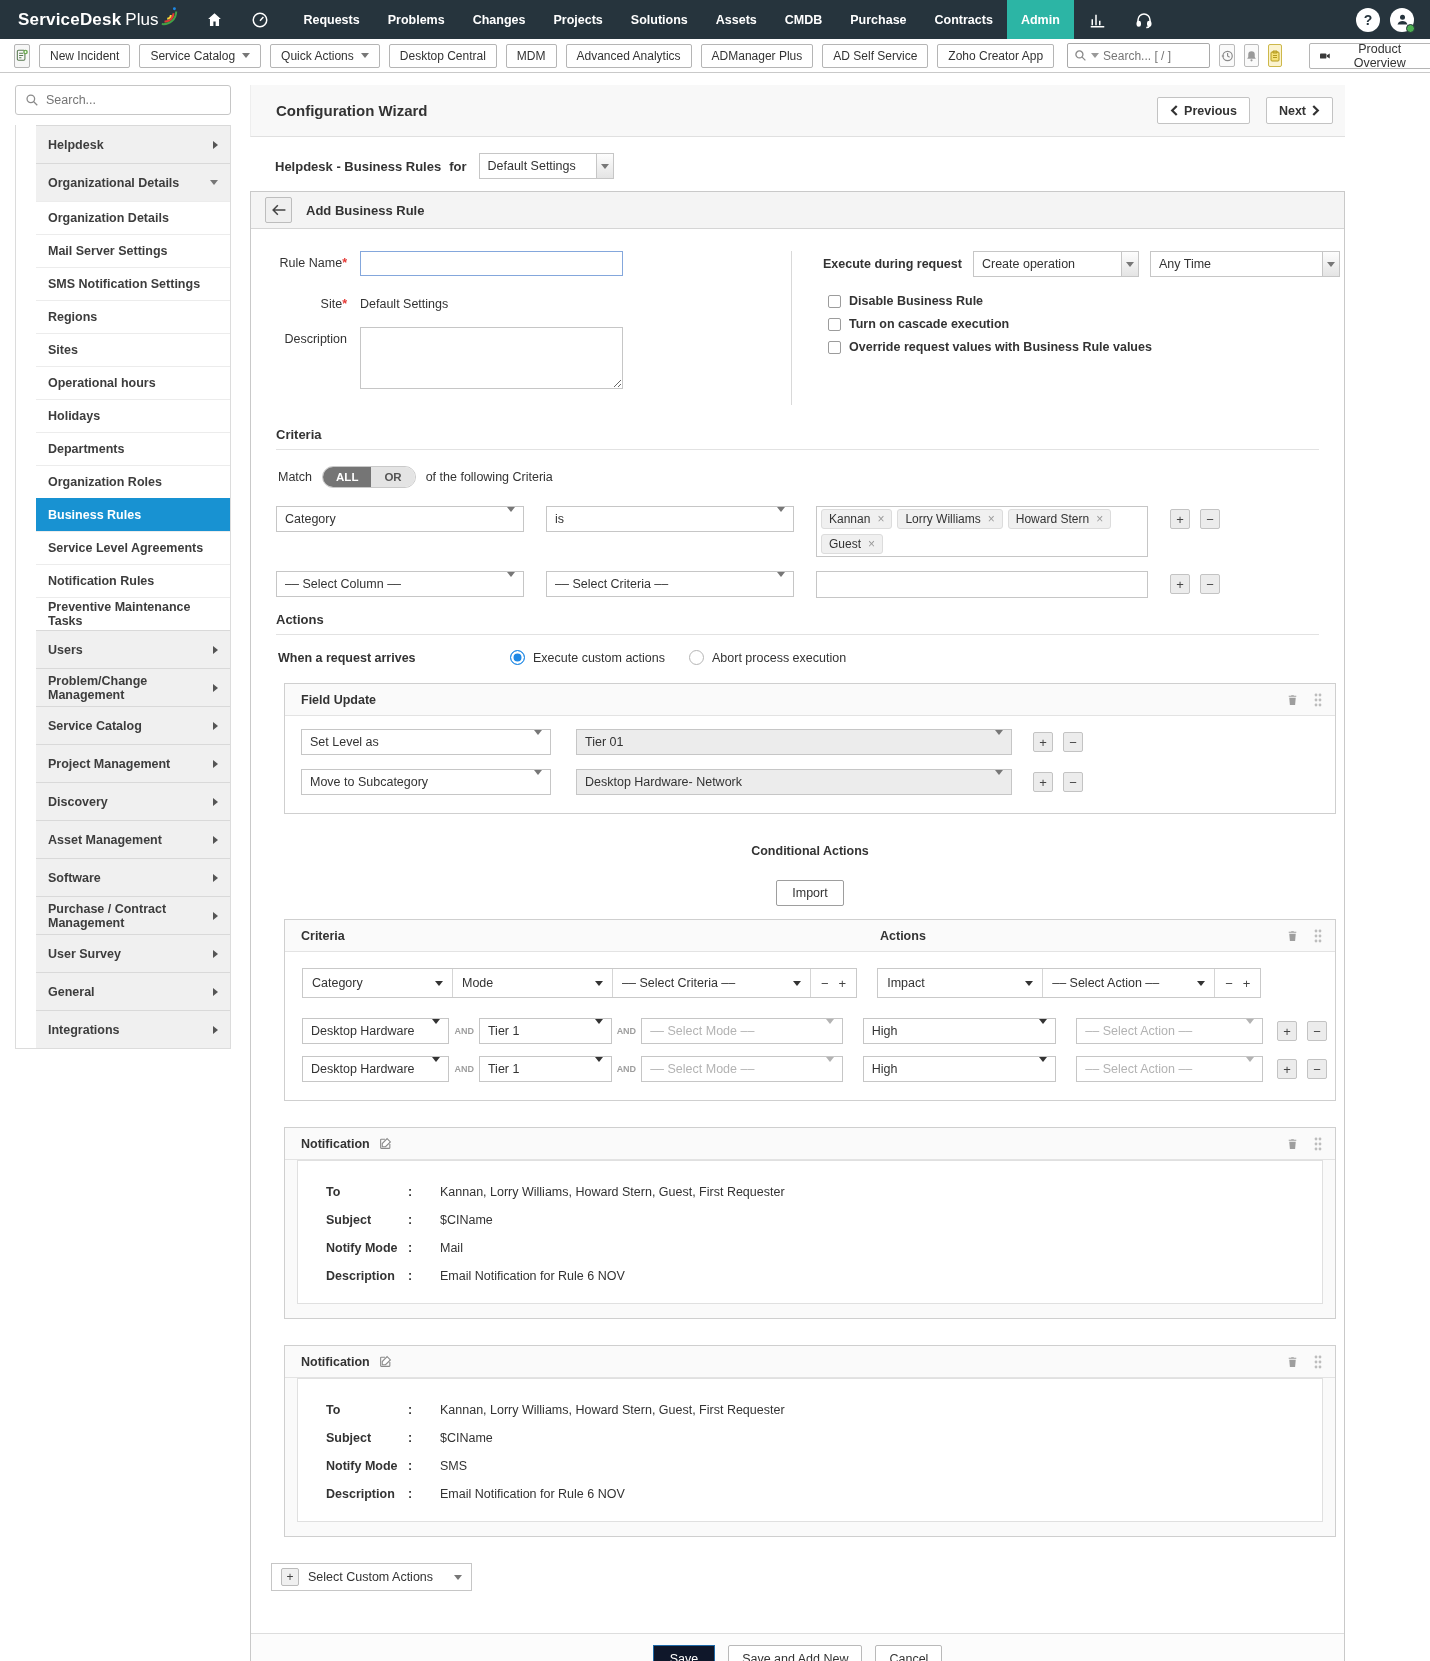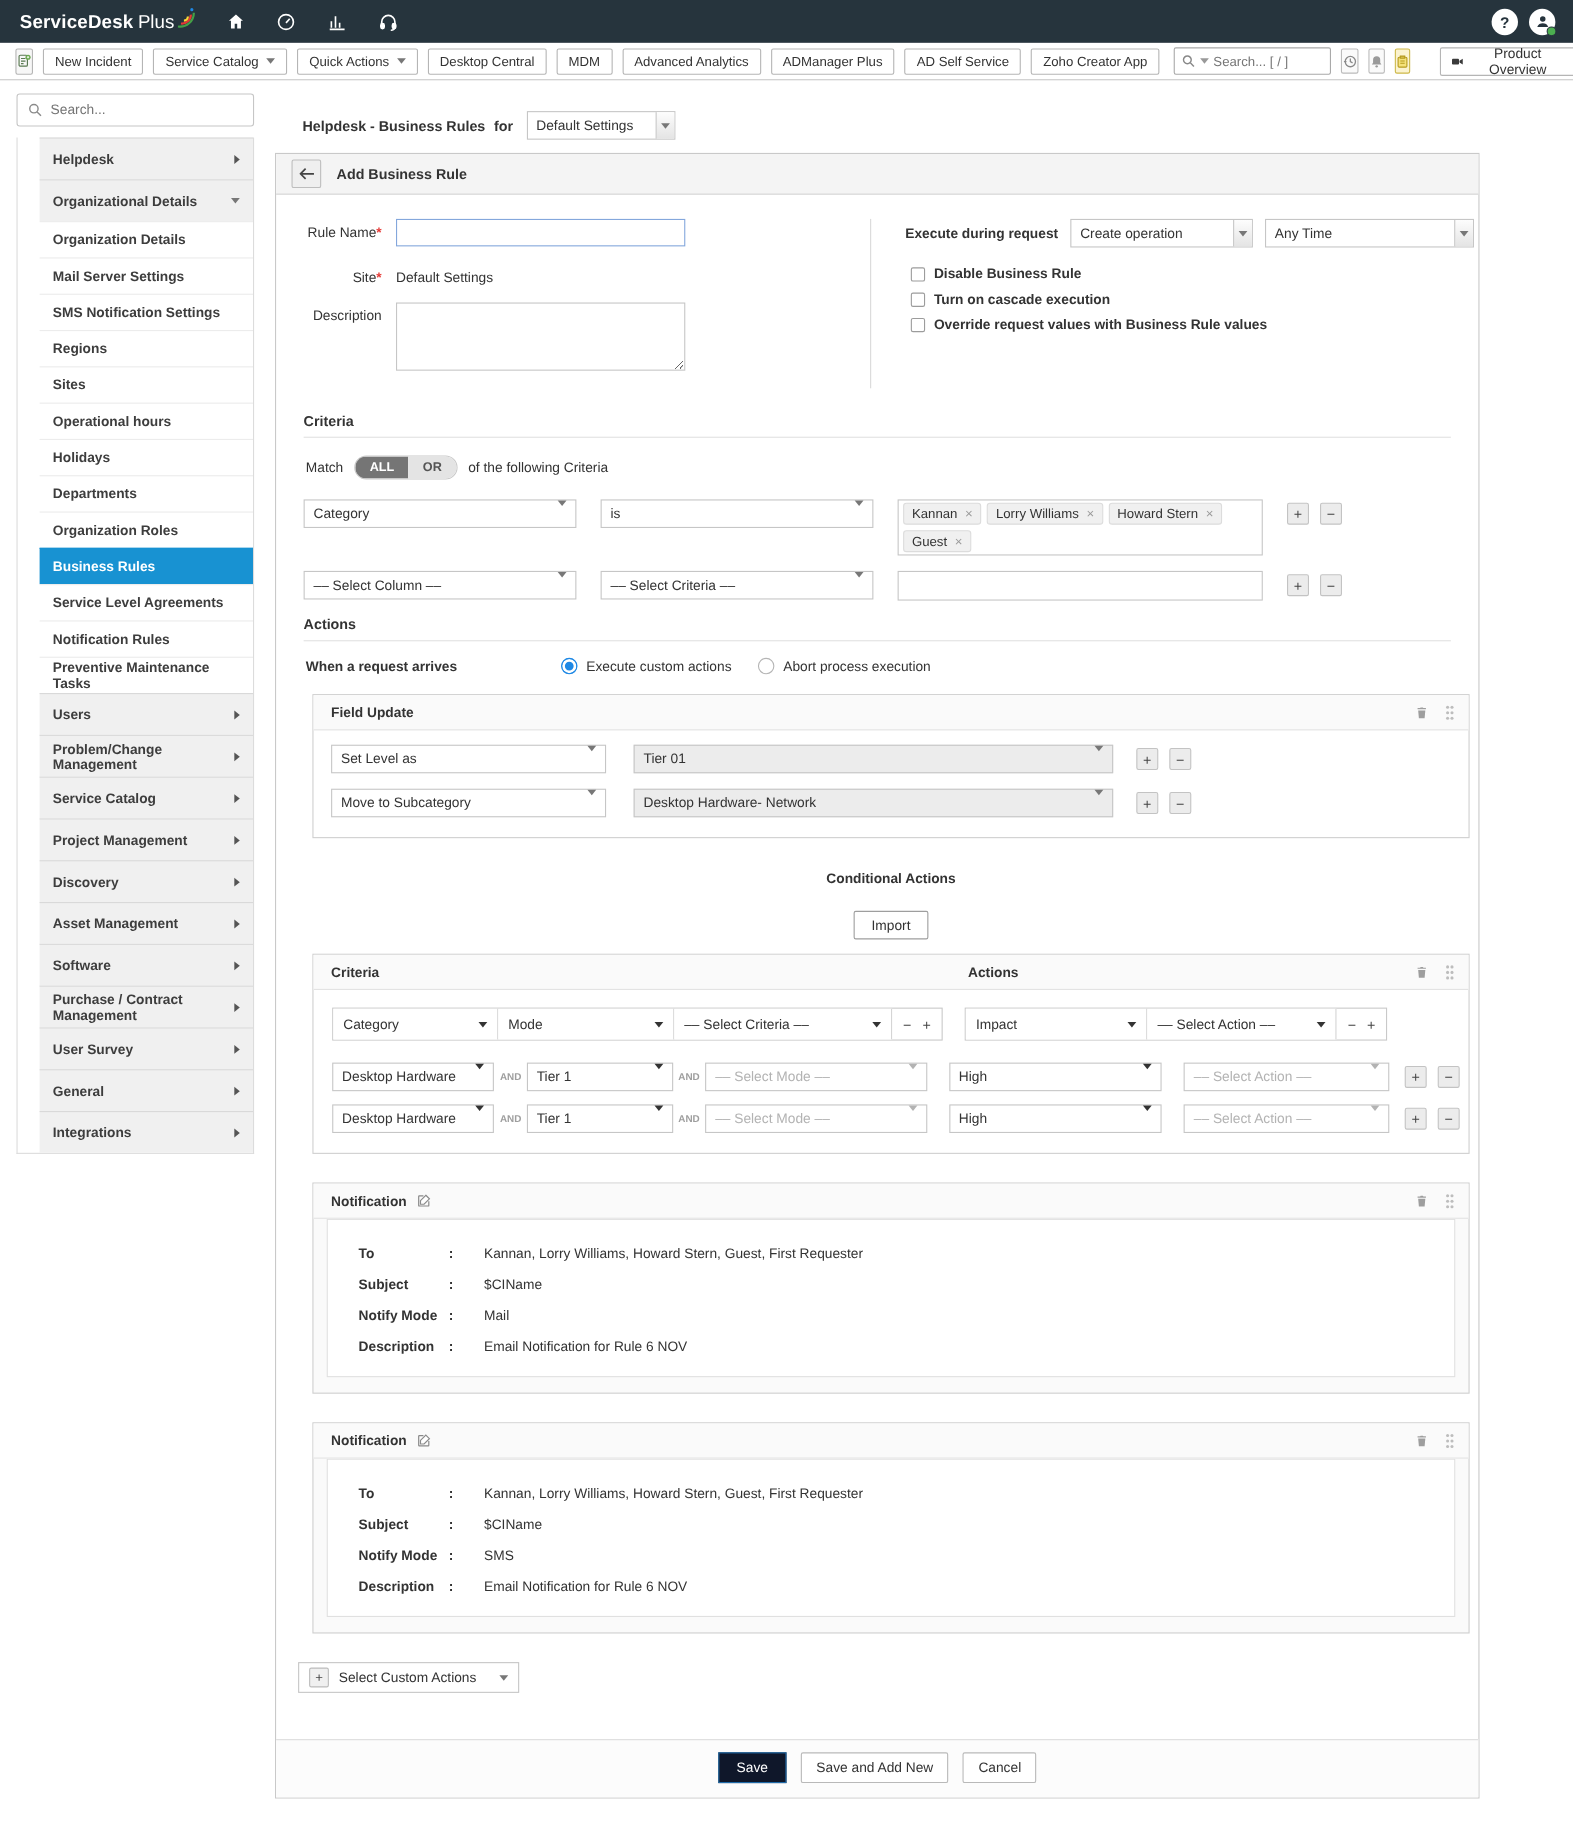--- a/index.html
+++ b/index.html
@@ -173,20 +173,32 @@
   <div class="nav-ic">
     <svg width="17" height="17" viewBox="0 0 24 24">
         <path d="M12 3l9 8.2h-2.6V21h-4.8v-6.2h-3.2V21H5.6v-9.8H3z" fill="#fff"></path>
       </svg>
   </div>
   <div class="nav-ic">
     <svg width="18" height="18" viewBox="0 0 24 24" fill="none" stroke="#fff" stroke-width="2">
         <circle cx="12" cy="12" r="9"></circle>
         <path d="M12 13l4.5-5"></path>
       </svg>
+  </div>
+  <div class="nav-items">
+    <div class="nav-item">Requests</div>
+    <div class="nav-item">Problems</div>
+    <div class="nav-item">Changes</div>
+    <div class="nav-item">Projects</div>
+    <div class="nav-item">Solutions</div>
+    <div class="nav-item">Assets</div>
+    <div class="nav-item">CMDB</div>
+    <div class="nav-item">Purchase</div>
+    <div class="nav-item">Contracts</div>
+    <div class="nav-item active">Admin</div>
   </div>
   <div class="nav-ic">
     <svg width="19" height="18" viewBox="0 0 24 24" fill="none" stroke="#fff" stroke-width="2">
         <path d="M5 19v-8M10 19V5M15 19v-6M3 21h18"></path>
       </svg>
   </div>
   <div class="nav-ic">
     <svg width="18" height="18" viewBox="0 0 24 24" fill="none" stroke="#fff" stroke-width="2">
         <path d="M4 15v-3a8 8 0 0 1 16 0v3"></path>
         <rect x="3" y="14" width="4" height="6" rx="2" fill="#fff"></rect>
@@ -346,20 +358,37 @@
           <span class="caret-r"></span>
         </div>
       <div class="sb-group">
           <span>Integrations</span>
           <span class="caret-r"></span>
         </div>
     </div>
   </div>
 
   <div class="main">
+    <div class="page-band">
+      <span class="page-title">Configuration Wizard</span>
+      <div class="band-btns">
+        <button class="nav-btn">
+          <svg width="8" height="11" viewBox="0 0 8 12" fill="none" stroke="#333" stroke-width="2.4">
+              <path d="M7 1L2 6l5 5"></path>
+            </svg>
+          <span>Previous</span>
+        </button>
+        <button class="nav-btn">
+          <span>Next</span>
+          <svg width="8" height="11" viewBox="0 0 8 12" fill="none" stroke="#333" stroke-width="2.4">
+              <path d="M1 1l5 5-5 5"></path>
+            </svg>
+        </button>
+      </div>
+    </div>
 
     <div class="subheader">
       <span class="t">Helpdesk - Business Rules</span>
       <span class="t">for</span>
       <div class="sel" style="width:135px;margin-left:4px;">
         <span class="txt">Default Settings</span>
         <span class="sel-btn">
             <span class="caret"></span>
           </span>
       </div>

